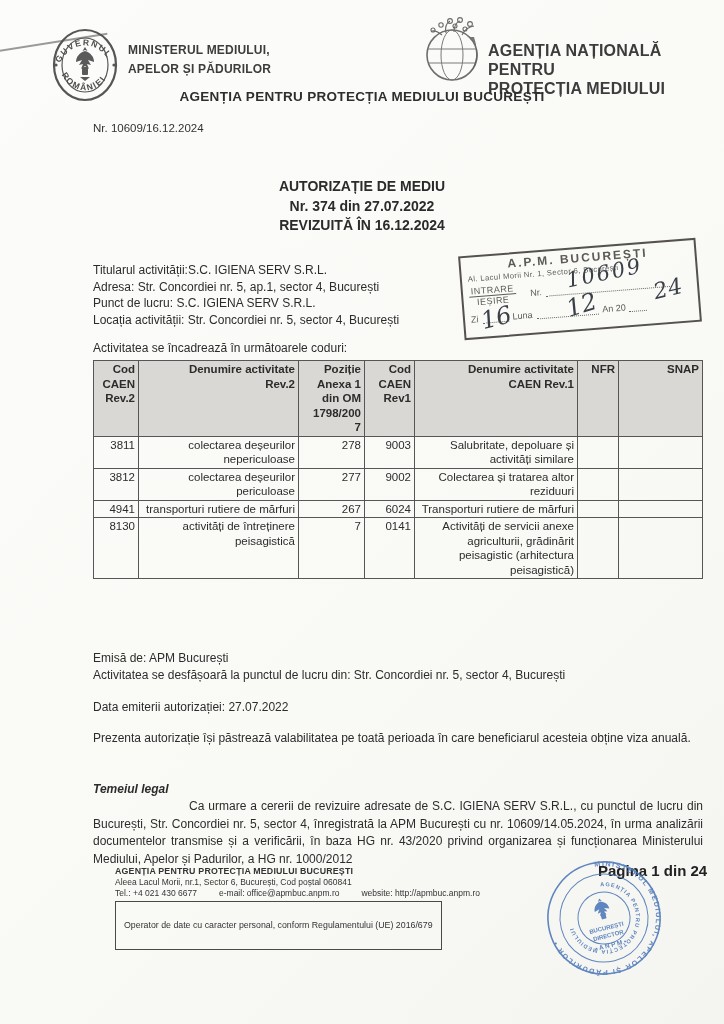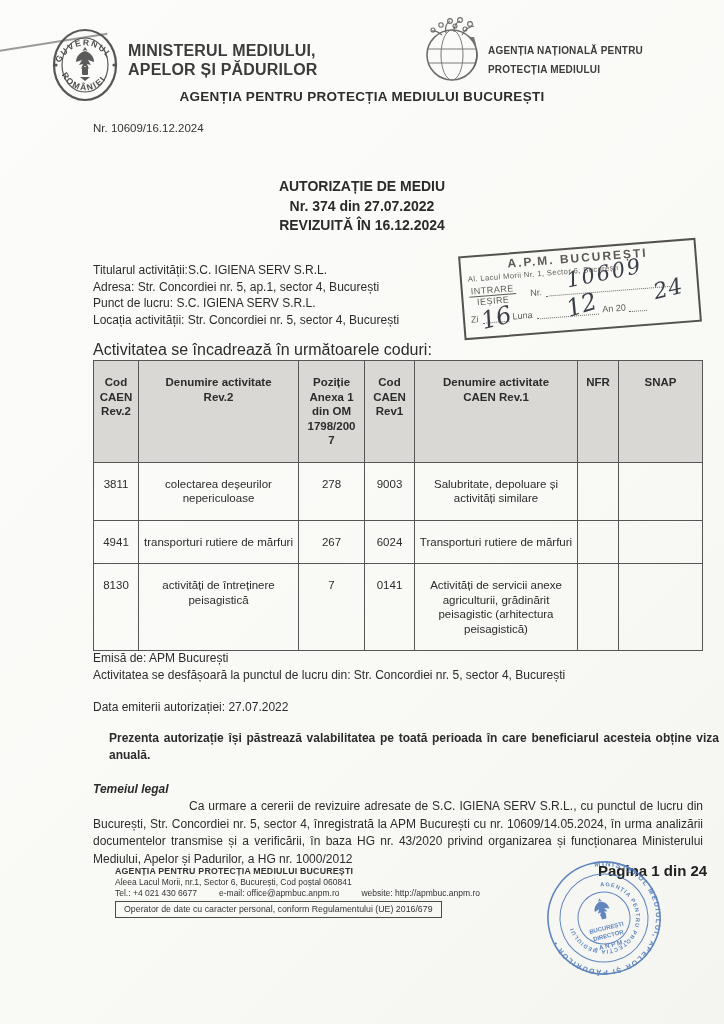--- a/index.html
+++ b/index.html
@@ -8,22 +8,22 @@
     position:relative; width:724px; height:1024px; margin:0 auto;
     background:linear-gradient(135deg,#fcfcfa 0%,#f9f9f6 60%,#f4f4f1 100%);
     font-family:"Liberation Sans", sans-serif; color:#272727; overflow:hidden;
   }
   .abs { position:absolute; }
 
   
   .artifact { left:-10px; top:42px; width:118px; height:2px; background:#9a9a96; transform:rotate(-9deg); }
 
   
-  .ministry { left:128px; top:41px; font-size:16px; font-weight:700; line-height:19px; letter-spacing:.2px; color:#3c3c3c; }
-  .nat-agency { left:488px; top:41px; font-size:10px; font-weight:700; line-height:19px; letter-spacing:.2px; color:#3c3c3c; }
+  .ministry { left:128px; top:41px; font-size:12px; font-weight:700; line-height:19px; letter-spacing:.2px; color:#3c3c3c; }
+  .nat-agency { left:488px; top:41px; font-size:16px; font-weight:700; line-height:19px; letter-spacing:.2px; color:#3c3c3c; }
   .agency-title { left:0; top:89px; width:100%; text-align:center; font-size:13.5px; font-weight:700; letter-spacing:.3px; color:#2e2e2e; }
   .doc-number { left:93px; top:122px; font-size:11.5px; color:#333; }
 
   
   .auth-title { left:0; top:177px; width:100%; text-align:center; font-size:14px; font-weight:700; line-height:19.5px; color:#2b2b2b; }
 
   
   .reg-stamp {
     left:461px; top:247px; width:238px; height:84px; transform:rotate(-4.5deg);
     border:2px solid #55524e; padding:2px 6px; color:#5d5a55; overflow:visible;
@@ -42,40 +42,40 @@
   }
   .hand-nr   { left:104px; top:14px; font-size:21px; transform:rotate(-7deg); letter-spacing:2px; }
   .hand-zi   { left:16px;  top:48px; font-size:24px; transform:rotate(-10deg); }
   .hand-luna { left:102px; top:42px; font-size:24px; transform:rotate(-12deg); }
   .hand-an   { left:190px; top:34px; font-size:22px; transform:rotate(-9deg); letter-spacing:1px; }
 
   
   .holder { left:93px; top:262px; font-size:12px; line-height:16.5px; color:#2c2c2c; }
 
   
-  .tbl-caption { left:93px; top:341px; font-size:16px; color:#2c2c2c; }
+  .tbl-caption { left:93px; top:341px; font-size:12px; color:#2c2c2c; }
   table.codes { position:absolute; left:93px; top:360px; width:609px; border-collapse:collapse; table-layout:fixed;
     font-size:11.5px; line-height:14.5px; color:#2c2c2c; }
-  table.codes th, table.codes td { border:1px solid #565656; text-align:center; vertical-align:top; padding:14px 3px; }
+  table.codes th, table.codes td { border:1px solid #565656; text-align:right; vertical-align:top; padding:1px 3px; }
   table.codes th { background:#d9d8d4; font-weight:700; white-space:pre-line; }
 
   
   .stmt { left:93px; font-size:12px; line-height:17px; color:#2c2c2c; }
   .stmt-emisa { top:650px; }
   .stmt-activ { top:667px; }
   .stmt-data  { top:699px; }
-  .stmt-valab { top:730px; width:610px; font-weight:700; text-align:justify;margin-left:16px; }
+  .stmt-valab { top:730px; width:610px; font-weight:400; text-align:justify; }
   .stmt-temei-h { top:781px; font-weight:700;font-style:italic; }
   .stmt-temei-p { top:798px; width:610px; text-align:justify; text-indent:96px; line-height:17.5px; }
 
   
   .footer { left:115px; top:866px; font-size:8.5px; line-height:11px; color:#333; }
   .footer .f-agency { font-weight:700; font-size:8.8px; letter-spacing:.2px; }
   .footer .f-line3 span { margin-right:22px; }
-  .footer .gdpr { margin-top:2px; border:1.5px solid #4a4a4a; padding:2px 8px; width:fit-content; font-size:8.8px; }
+  .footer .gdpr { margin-top:2px; border:1.5px solid #4a4a4a; padding:18px 8px; width:fit-content; font-size:8.8px; }
 
   .page-num { left:598px; top:862px; font-size:15px; font-weight:700; color:#222; }
 
   
   .blue-stamp { left:538px; top:852px; width:132px; height:132px; opacity:.88; transform:rotate(-14deg); }
 </style>
 </head>
 <body>
 
 <div class="page">
@@ -214,20 +214,29 @@
       <tr>
         <td>3811</td>
         <td>colectarea deșeurilor nepericuloase</td>
         <td>278</td>
         <td>9003</td>
         <td>Salubritate, depoluare și activități similare</td>
         <td></td>
         <td></td>
       </tr>
       <tr>
+        <td>3812</td>
+        <td>colectarea deșeurilor periculoase</td>
+        <td>277</td>
+        <td>9002</td>
+        <td>Colectarea și tratarea altor reziduuri</td>
+        <td></td>
+        <td></td>
+      </tr>
+      <tr>
         <td>4941</td>
         <td>transporturi rutiere de mărfuri</td>
         <td>267</td>
         <td>6024</td>
         <td>Transporturi rutiere de mărfuri</td>
         <td></td>
         <td></td>
       </tr>
       <tr>
         <td>8130</td>

